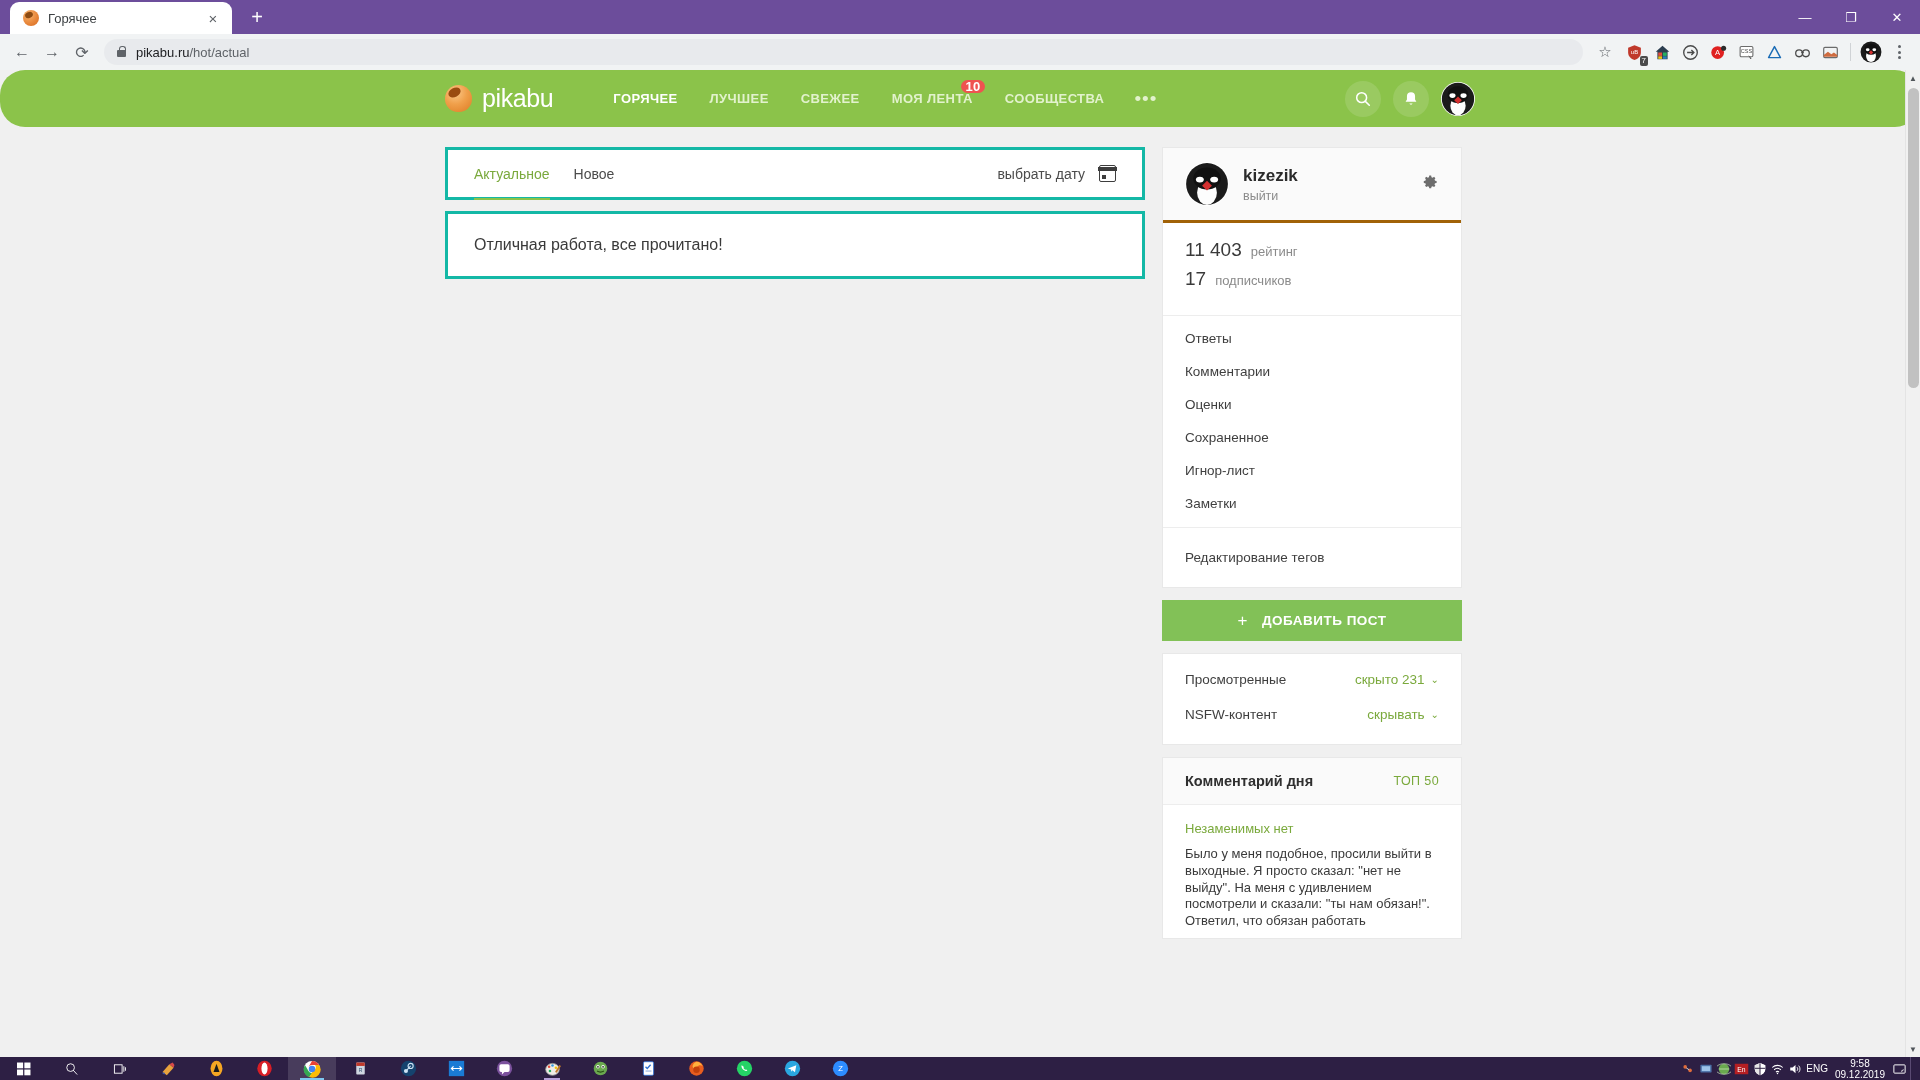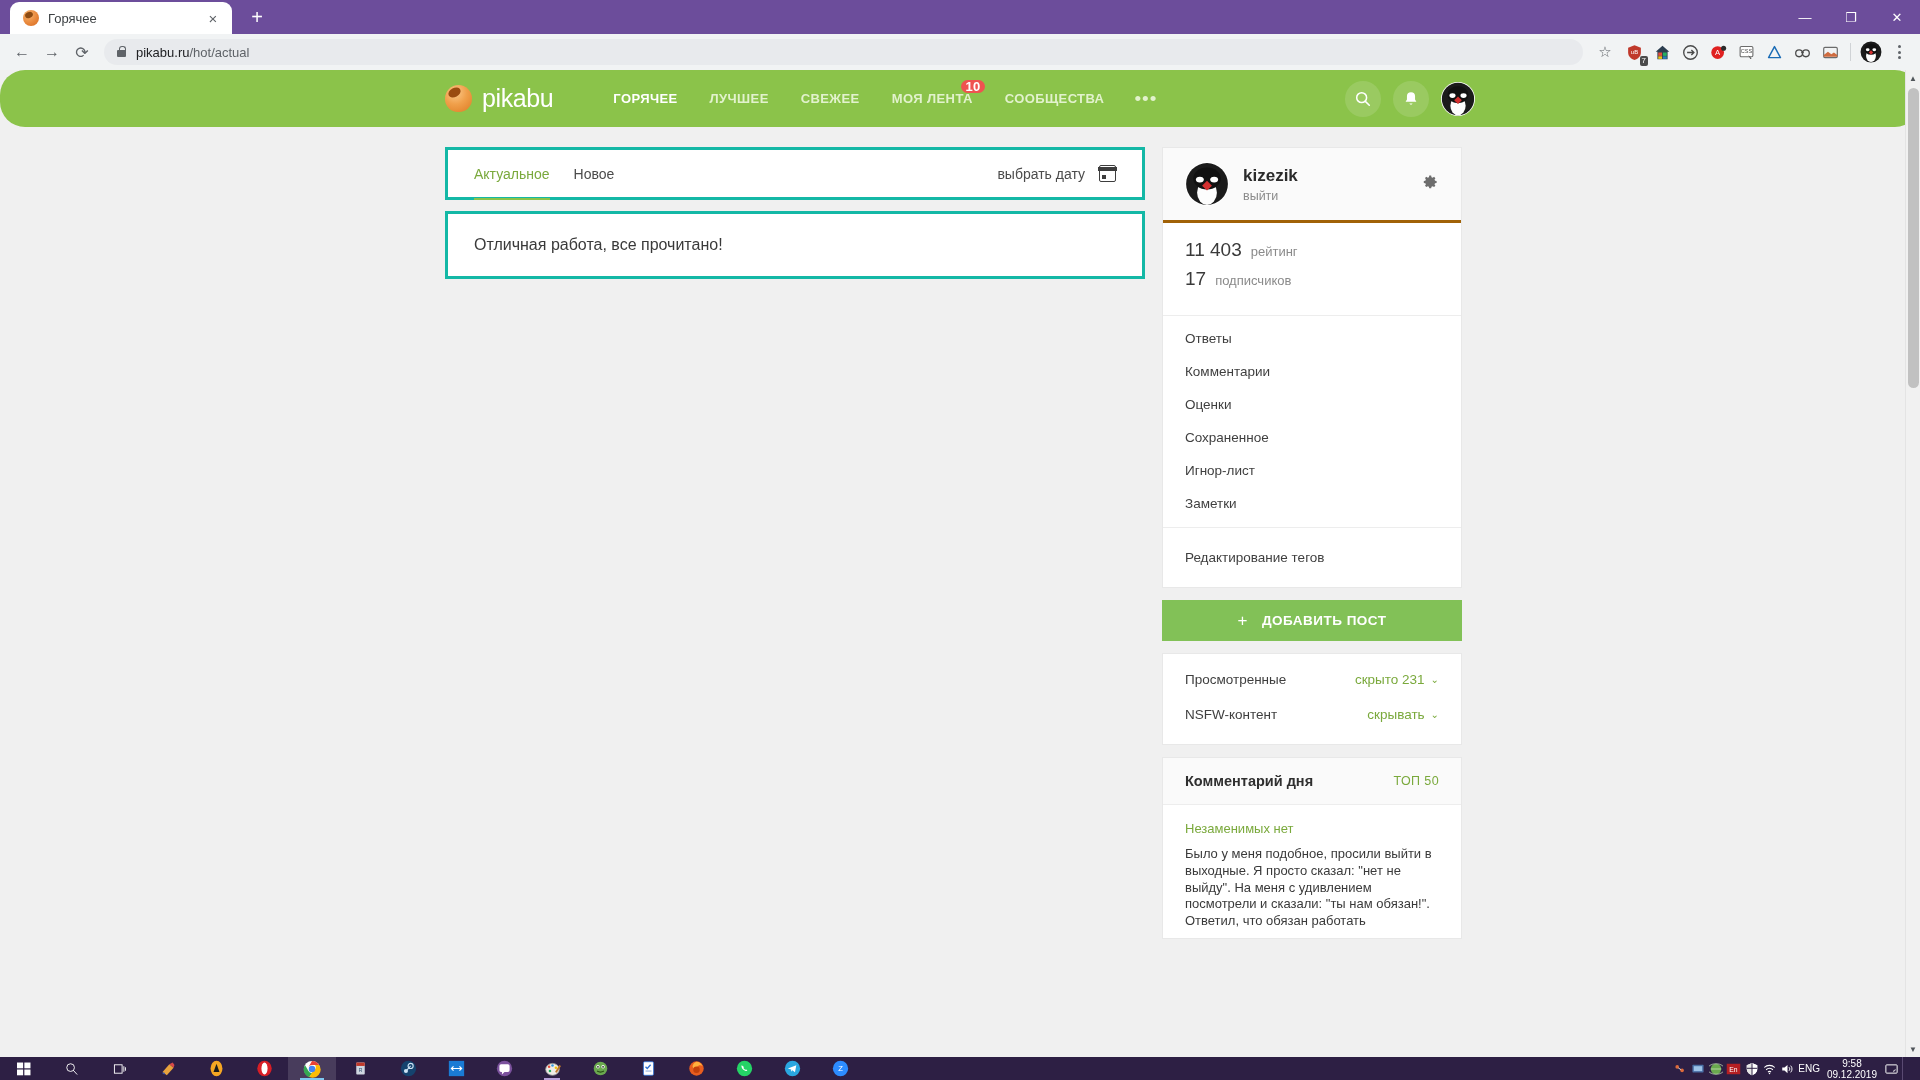--- a/index.html
+++ b/index.html
@@ -139,21 +139,21 @@
   .sarrow { height:16px; display:flex; align-items:center; justify-content:center; color:#50555a; font-size:8px; }
   .sthumb { position:absolute; left:2px; width:11px; border-radius:6px; background:#c1c1c1; }
 
   
   .taskbar { height:23px; width:1920px; background:#2d1f44; display:flex; align-items:center; position:relative; }
   .tb-left { display:flex; align-items:center; }
   .tbi { width:48px; height:23px; display:flex; align-items:center; justify-content:center; position:relative; }
   .tbi.active { background:rgba(255,255,255,0.13); }
   .tbi.active::after { content:""; position:absolute; left:12px; right:12px; bottom:0; height:2px; background:#7ec8f0; }
   .tbi.open::after { content:""; position:absolute; left:16px; right:16px; bottom:0; height:2px; background:#b8a0d8; }
-  .tray { margin-left:auto; display:flex; align-items:center; gap:3px; padding-right:8px; color:#fff; font-size:10px; }
+  .tray { margin-left:auto; display:flex; align-items:center; gap:3px; padding-right:0; color:#fff; font-size:10px; }
   .tray-ico { width:15px; height:15px; display:flex; align-items:center; justify-content:center; }
   .clock { text-align:center; line-height:11px; font-size:10px; color:#fff; padding:0 4px; }
   .show-desk { width:10px; height:23px; border-left:1px solid #5a4a72; }
 </style>
 </head>
 <body>
 
 <div class="browser">
 
   <div class="tabstrip">

